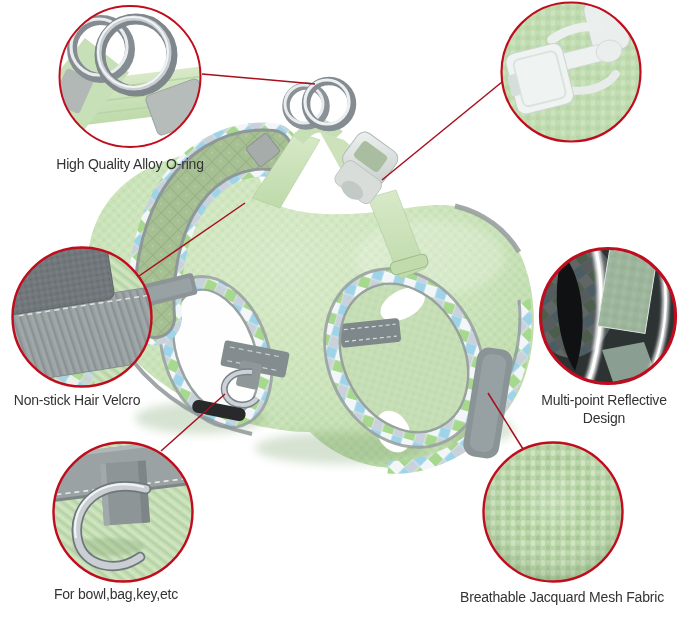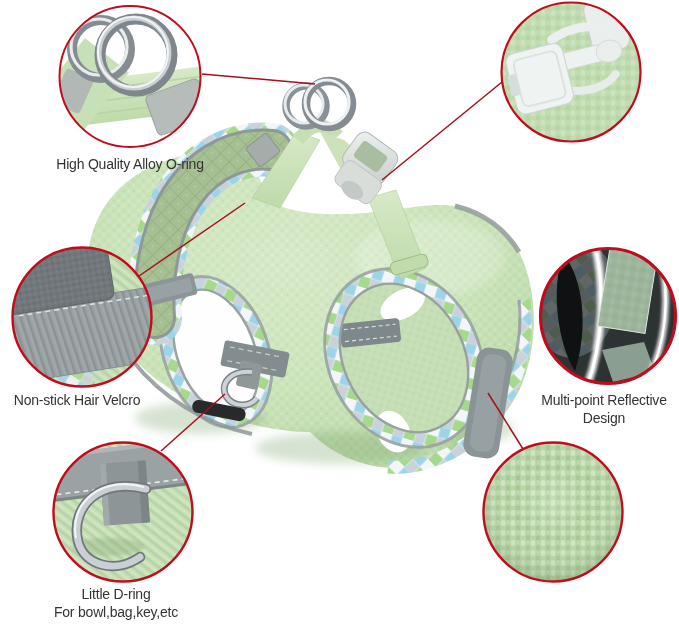--- a/index.html
+++ b/index.html
@@ -301,18 +301,18 @@
 
 
 <div class="lbl" style="left:-13px;top:392px;width:180px;">Non-stick Hair Velcro</div>
 
 <div class="lbl" style="left:514px;top:392px;width:180px;">
   <div>Multi-point Reflective</div>
   <div>Design</div>
 </div>
 
 <div class="lbl" style="left:26px;top:586px;width:180px;">
-  <div>Little D-ring</div>
   <div>For bowl,bag,key,etc</div>
 </div>
 
+<div class="lbl" style="left:447px;top:589px;width:230px;">Breathable Jacquard Mesh Fabric</div>
 
 </div>
 
 </body></html>

